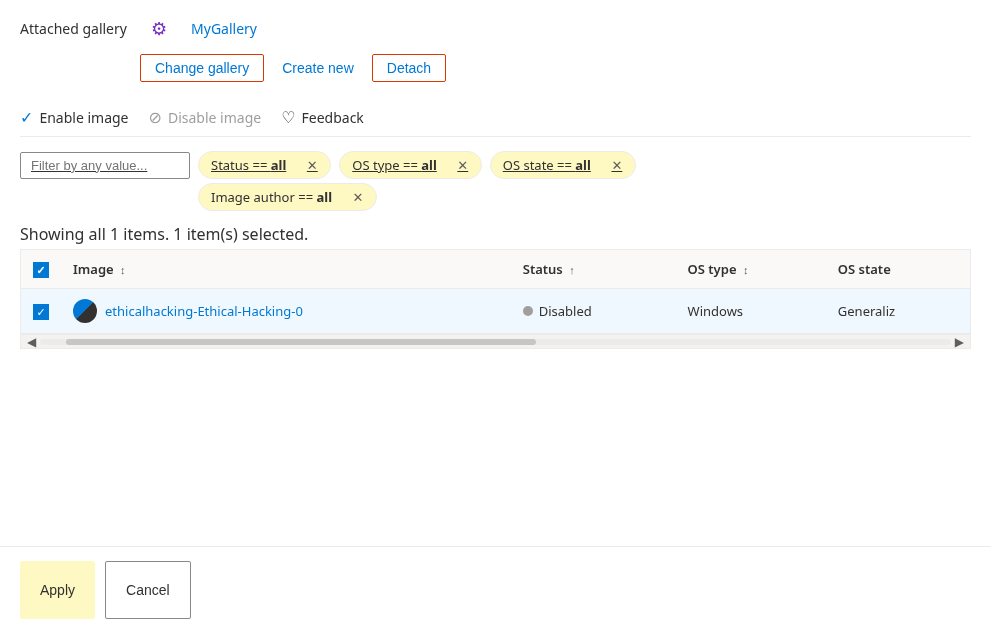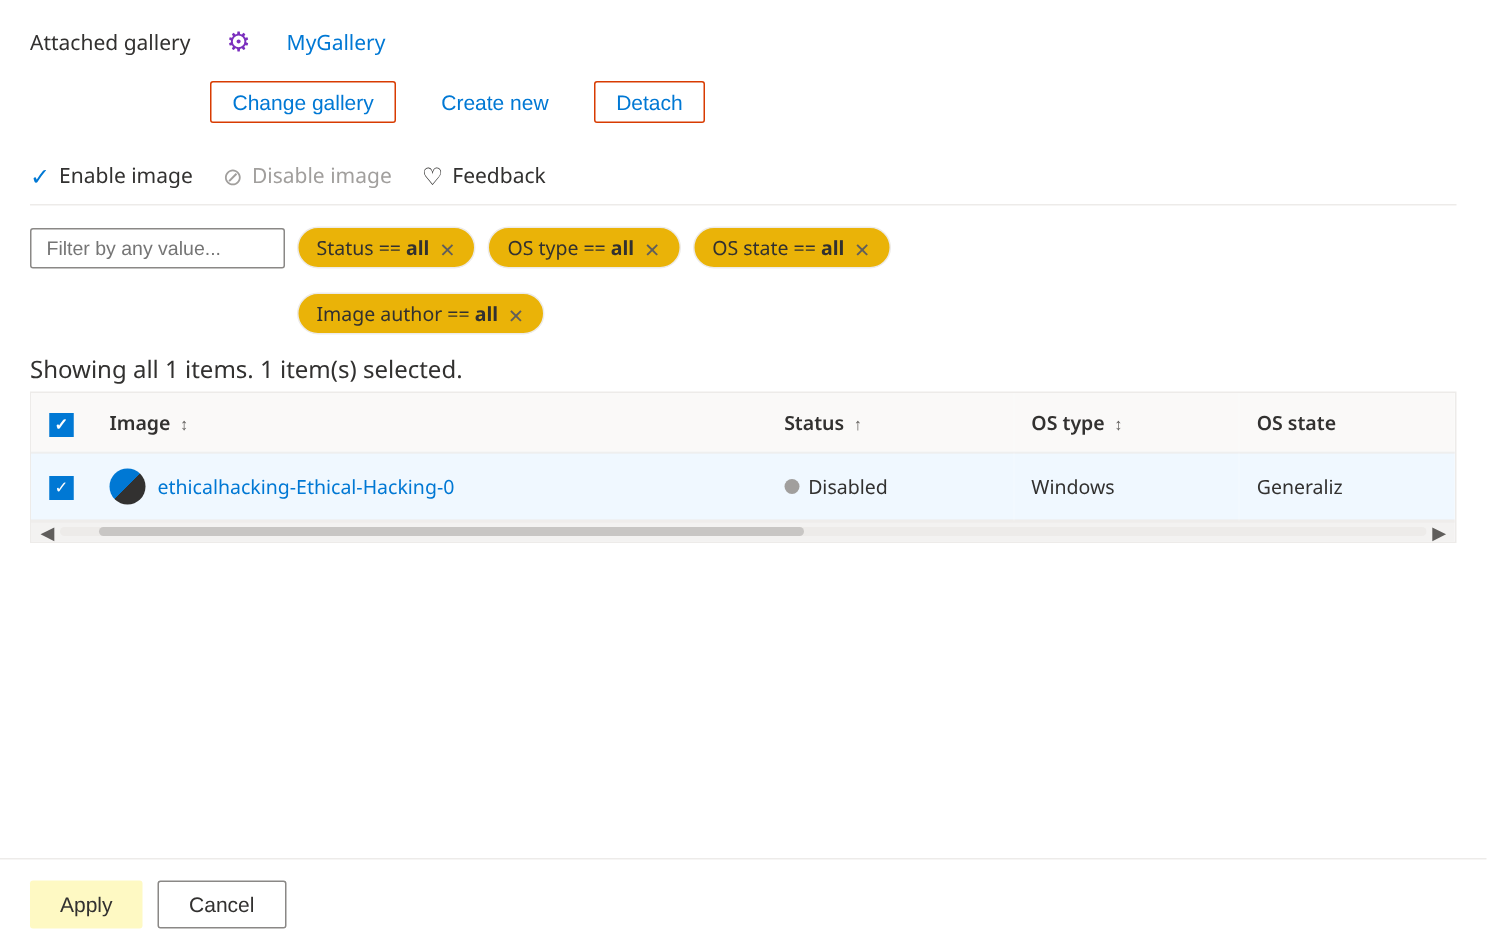--- a/index.html
+++ b/index.html
@@ -32,21 +32,21 @@
       color: #0078d4;
       font-weight: 400;
       cursor: pointer;
       text-decoration: none;
     }
 
     
     .action-row {
       display: flex;
       align-items: center;
-      gap: 16px;
+      gap: 4px;
       margin-bottom: 16px;
       padding-left: 120px;
     }
     .btn-outlined {
       border: 1.5px solid #d83b01;
       color: #0078d4;
       background: #fff;
       padding: 5px 14px;
       cursor: pointer;
       font-size: 14px;
@@ -88,40 +88,41 @@
     .check-icon { color: #0078d4; font-size: 16px; }
     .disable-icon { color: #a19f9d; }
     .heart-icon { color: #323130; }
 
     
     .filter-section {
       display: flex;
       flex-wrap: wrap;
       align-items: center;
       gap: 8px;
-      margin-bottom: 16px;
+      margin-bottom: 4px;
+      text-decoration: underline;
     }
     .filter-input {
       border: 1px solid #8a8886;
       padding: 5px 10px;
       font-size: 13px;
       color: #605e5c;
       width: 170px;
       border-radius: 2px;
       outline: none;
     }
     .filter-tag {
-      background: #eab308;
+      background: #fef9c3;
       border: 1px solid #edebe9;
       border-radius: 16px;
       padding: 4px 10px 4px 12px;
       font-size: 13px;
       display: flex;
-      align-items: flex-end;
-      gap: 4px;
+      align-items: center;
+      gap: 18px;
       color: #323130;
     }
     .filter-tag .bold { font-weight: 700; }
     .filter-tag .close-btn {
       cursor: pointer;
       color: #605e5c;
       font-size: 13px;
       display: inline-flex;
       align-items: center;
       justify-content: center;
@@ -287,21 +288,21 @@
       border: none;
       padding: 7px 20px;
       font-size: 14px;
       color: #323130;
       cursor: pointer;
       border-radius: 2px;
     }
     .btn-secondary {
       background: #fff;
       border: 1px solid #8a8886;
-      padding: 7px 20px;
+      padding: 20px 20px;
       font-size: 14px;
       color: #323130;
       cursor: pointer;
       border-radius: 2px;
     }
   </style>
 </head>
 <body>
 
 <div class="header-row">

